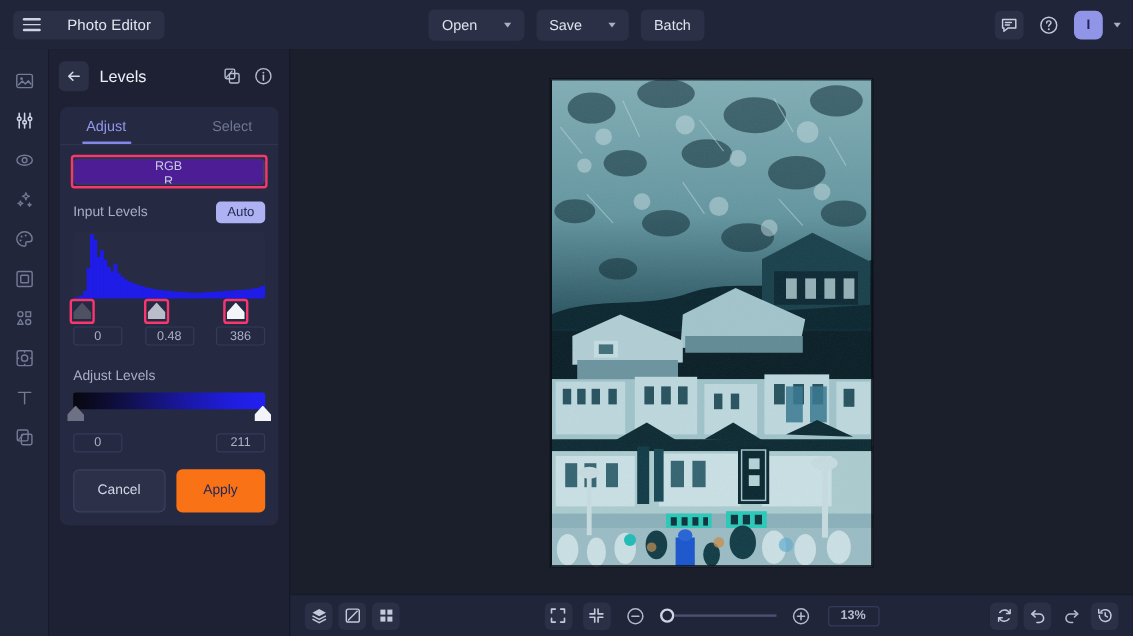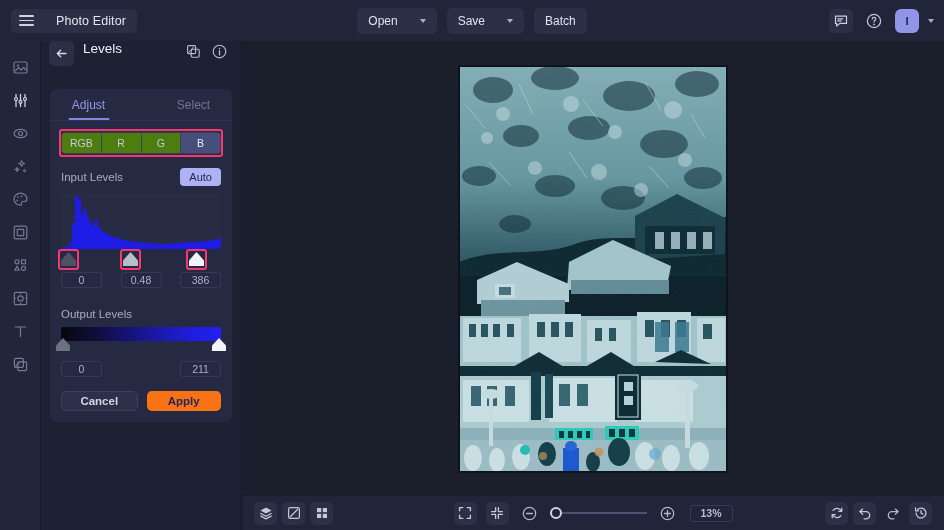--- a/index.html
+++ b/index.html
@@ -74,21 +74,21 @@
   }
   .railitem.active{color:#cdd3e6;}
 
   
   .panel{
     position:absolute;left:41px;top:41px;width:201px;height:489px;
     background:#1e2133;border-right:1px solid #141723;
     box-sizing:border-box;
   }
   .panel-head{
-    display:flex;align-items:flex-start;height:45px;padding:0 12px 0 8px;
+    display:flex;align-items:center;height:45px;padding:0 12px 0 8px;
   }
   .backbtn{
     width:25px;height:25px;border-radius:5px;background:#2b3047;
     display:flex;align-items:center;justify-content:center;color:#d3d8e8;
     font-size:13px;line-height:1;
   }
   .panel-title{font-size:13.5px;color:#eceff7;margin-left:9px;flex:1;}
   .head-icon{width:20px;height:20px;display:flex;align-items:center;justify-content:center;color:#b6bcd0;margin-left:6px;}
 
   .card{
@@ -103,21 +103,21 @@
   .tab.active{color:#9298ea;}
   .tab.active::after{
     content:"";position:absolute;bottom:0;left:50%;transform:translateX(-50%);
     width:41px;height:2px;background:#8188e6;border-radius:2px;
   }
   .tabs-sep{height:1px;background:#2e3350;margin:0 0 11px 0;}
 
   .chanwrap{position:relative;margin:0 11px;}
   .channels{
     display:flex;height:22px;border-radius:4px;overflow:hidden;
-    background:#4d7c0f;border:1px solid #373d5e;box-sizing:border-box;
+    background:#4c1d95;border:1px solid #373d5e;box-sizing:border-box;flex-direction:column;
   }
   .chan{
     flex:1;display:flex;align-items:center;justify-content:center;
     font-size:10.5px;color:#c6cbdd;border-right:1px solid #3b4163;
     box-sizing:border-box;
   }
   .chan:last-child{border-right:none;}
   .chan.sel{background:#474e79;color:#eef0f8;}
 
   .hl{
@@ -169,23 +169,23 @@
   .ohandle{position:absolute;top:-3px;width:14px;height:13px;}
   .ohandle .tri{
     width:14px;height:13px;
     clip-path:polygon(50% 0%,100% 58%,100% 100%,0% 100%,0% 58%);
   }
   .o-left .tri{background:#6d7183;}
   .o-right .tri{background:#f2f4f8;}
 
   .btnrow{display:flex;gap:9px;margin:14px 11px 0 11px;}
   .btn{
-    flex:1;height:20px;border-radius:5px;
+    flex:1;height:36px;border-radius:5px;
     display:flex;align-items:center;justify-content:center;
-    font-size:11.5px;box-sizing:border-box;font-weight:bold;
+    font-size:11.5px;box-sizing:border-box;
   }
   .btn.cancel{background:#2c3149;color:#d2d7e6;border:1px solid #3a4060;}
   .btn.apply{background:#f97316;color:#22265a;}
 
   
   .canvas{
     position:absolute;left:242px;top:41px;right:0;height:455px;
     background:#1b1e2b;
     display:flex;align-items:center;justify-content:center;
   }
@@ -487,21 +487,21 @@
         </div>
       </div>
 
       <div class="valrow">
         <div class="valbox">0</div>
         <div class="valbox">0.48</div>
         <div class="valbox">386</div>
       </div>
 
       <div class="rowlabel" style="margin-top:20px;">
-        <span>Output Levels</span>
+        <span>Adjust Levels</span>
       </div>
 
       <div class="gradbar"></div>
       <div class="otrack">
         <div class="ohandle o-left" style="left:-5px;">
             <div class="tri"></div>
           </div>
         <div class="ohandle o-right" style="right:-5px;">
             <div class="tri"></div>
           </div>

